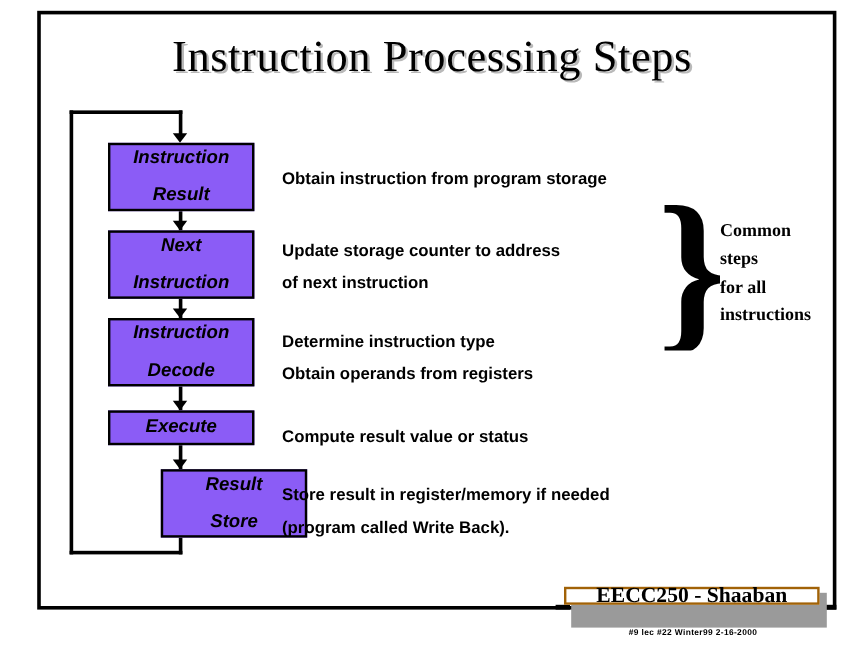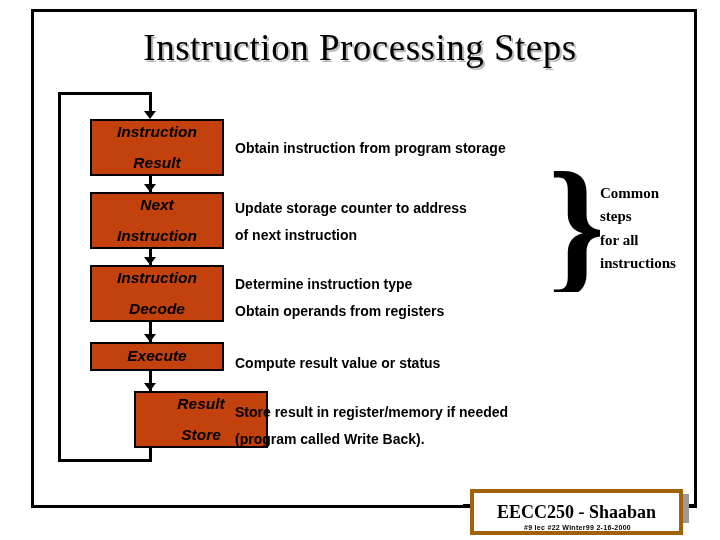--- a/index.html
+++ b/index.html
@@ -10,22 +10,22 @@
   #slide-frame{position:absolute;left:31px;top:9px;width:666px;height:499px;
                border:3px solid #000;box-sizing:border-box;}
 
   
   #page-title{position:absolute;left:0;top:26px;width:720px;text-align:center;
               font-family:"Liberation Serif",serif;font-weight:normal;font-size:37px;
               letter-spacing:.5px;color:#000;
               text-shadow:2px 2px 0 #b9b9b9;white-space:nowrap;}
 
   
-  .flow-box{position:absolute;left:90px;width:134px;border:2.5px solid #000;
-            box-sizing:border-box;background:#c2410c;display:flex;flex-direction:column;
+  .flow-box{position:absolute;left:90px;width:122px;border:2.5px solid #000;
+            box-sizing:border-box;background:#8b5cf6;display:flex;flex-direction:column;
             align-items:center;justify-content:center;
             font-family:"Liberation Sans",sans-serif;font-weight:bold;font-style:italic;
             font-size:15.5px;line-height:1.95;color:#000;}
   .flow-box span{display:block;white-space:nowrap;}
 
   #box-fetch {top:119px;height:57px;}
   #box-next  {top:192px;height:57px;}
   #box-decode{top:265px;height:57px;}
   #box-exec  {top:342px;height:29px;}
   #box-store {top:391px;height:57px;margin-left:44px;}
@@ -70,22 +70,22 @@
          font-weight:bold;color:#000;overflow:hidden;text-align:center;}
   #common-note{position:absolute;left:600px;top:182px;width:100px;
                font-family:"Liberation Serif",serif;font-weight:bold;font-size:15px;
                line-height:1.55;color:#000;}
   #common-note div{white-space:nowrap;}
 
   
   #footer-tab-left{position:absolute;left:463px;top:504px;width:12px;height:4px;background:#000;}
   #footer-tab-right{position:absolute;left:683px;top:504px;width:14px;height:4px;background:#000;}
   #footer-shadow{position:absolute;left:476px;top:494px;width:213px;height:29px;background:#9a9a9a;}
-  #footer-plaque{position:absolute;left:470px;top:489px;width:213px;height:46px;
-                 border:4px solid #a16207;background:#fff;box-sizing:border-box;
+  #footer-plaque{position:absolute;left:470px;top:489px;width:213px;height:15px;
+                 border:2px solid #a16207;background:#fff;box-sizing:border-box;
                  display:flex;align-items:center;justify-content:center;
                  font-family:"Liberation Serif",serif;font-weight:bold;font-size:18px;
                  color:#000;white-space:nowrap;}
   #footer-meta{position:absolute;left:470px;top:524px;width:215px;text-align:center;
                font-family:"Liberation Sans",sans-serif;font-weight:bold;font-size:7px;
                letter-spacing:.3px;color:#000;white-space:nowrap;}
 </style>
 </head>
 <body>
 

